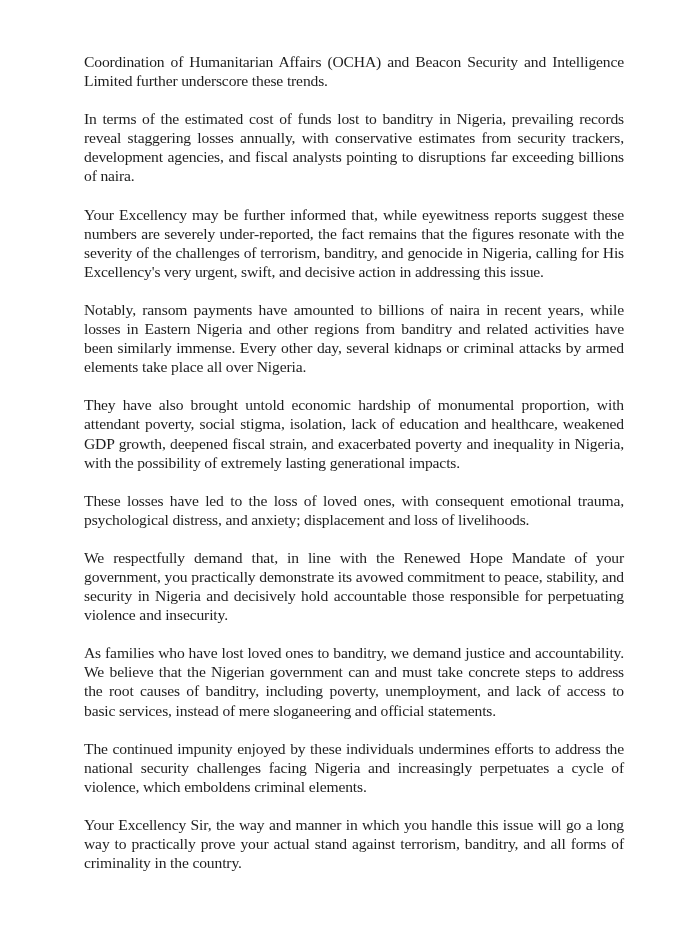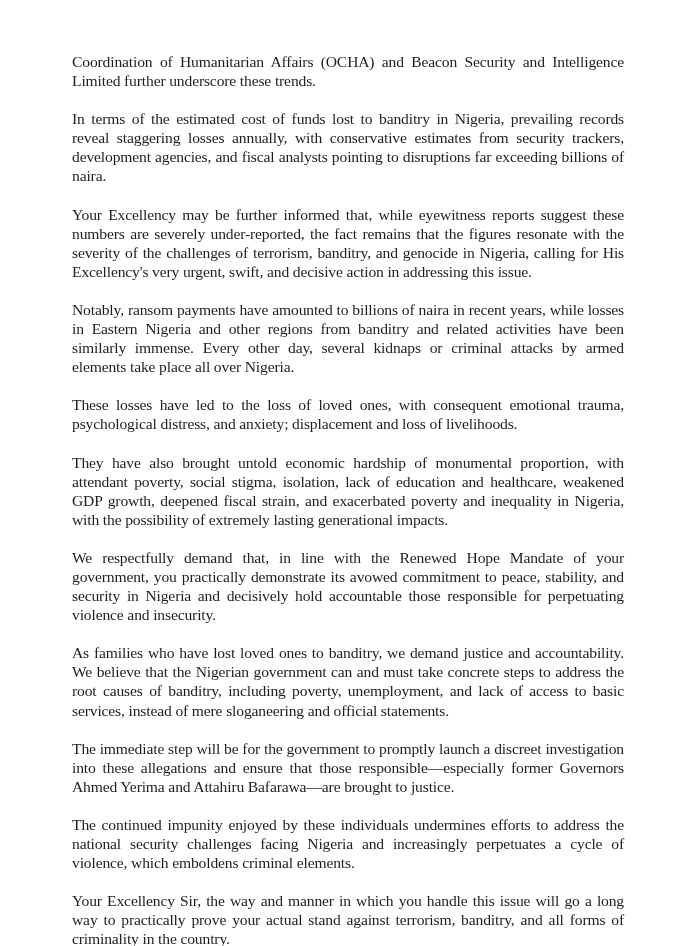--- a/index.html
+++ b/index.html
@@ -9,33 +9,32 @@
     left: 72px;
     top: 52px;
     width: 552px;
     font-family: "Liberation Serif", serif;
     font-size: 15.6px;
     line-height: 19.1px;
     color: #1e1e1e;
     letter-spacing: -0.15px;
   }
   .para {
-    margin: 0 0 19px 0;
+    margin: 0 0 19px 12px;
     text-align: justify;
     hyphens: none;
   }
 </style>
 </head>
 <body>
 
 <div class="page">
   <p class="para">Coordination of Humanitarian Affairs (OCHA) and Beacon Security and Intelligence Limited further underscore these trends.</p>
   <p class="para">In terms of the estimated cost of funds lost to banditry in Nigeria, prevailing records reveal staggering losses annually, with conservative estimates from security trackers, development agencies, and fiscal analysts pointing to disruptions far exceeding billions of naira.</p>
   <p class="para">Your Excellency may be further informed that, while eyewitness reports suggest these numbers are severely under-reported, the fact remains that the figures resonate with the severity of the challenges of terrorism, banditry, and genocide in Nigeria, calling for His Excellency's very urgent, swift, and decisive action in addressing this issue.</p>
   <p class="para">Notably, ransom payments have amounted to billions of naira in recent years, while losses in Eastern Nigeria and other regions from banditry and related activities have been similarly immense. Every other day, several kidnaps or criminal attacks by armed elements take place all over Nigeria.</p>
+  <p class="para">They have also brought untold economic hardship of monumental proportion, with attendant poverty, social stigma, isolation, lack of education and healthcare, weakened GDP growth, deepened fiscal strain, and exacerbated poverty and inequality in Nigeria, with the possibility of extremely lasting generational impacts.</p>
   <p class="para">These losses have led to the loss of loved ones, with consequent emotional trauma, psychological distress, and anxiety; displacement and loss of livelihoods.</p>
-  <p class="para">They have also brought untold economic hardship of monumental proportion, with attendant poverty, social stigma, isolation, lack of education and healthcare, weakened GDP growth, deepened fiscal strain, and exacerbated poverty and inequality in Nigeria, with the possibility of extremely lasting generational impacts.</p>
   <p class="para">We respectfully demand that, in line with the Renewed Hope Mandate of your government, you practically demonstrate its avowed commitment to peace, stability, and security in Nigeria and decisively hold accountable those responsible for perpetuating violence and insecurity.</p>
   <p class="para">As families who have lost loved ones to banditry, we demand justice and accountability. We believe that the Nigerian government can and must take concrete steps to address the root causes of banditry, including poverty, unemployment, and lack of access to basic services, instead of mere sloganeering and official statements.</p>
-  <p class="para">The immediate step will be for the government to promptly launch a discreet investigation into these allegations and ensure that those responsible—especially former Governors Ahmed Yerima and Attahiru Bafarawa—are brought to justice.</p>
   <p class="para">The continued impunity enjoyed by these individuals undermines efforts to address the national security challenges facing Nigeria and increasingly perpetuates a cycle of violence, which emboldens criminal elements.</p>
   <p class="para">Your Excellency Sir, the way and manner in which you handle this issue will go a long way to practically prove your actual stand against terrorism, banditry, and all forms of criminality in the country.</p>
 </div>
 
 </body></html>

